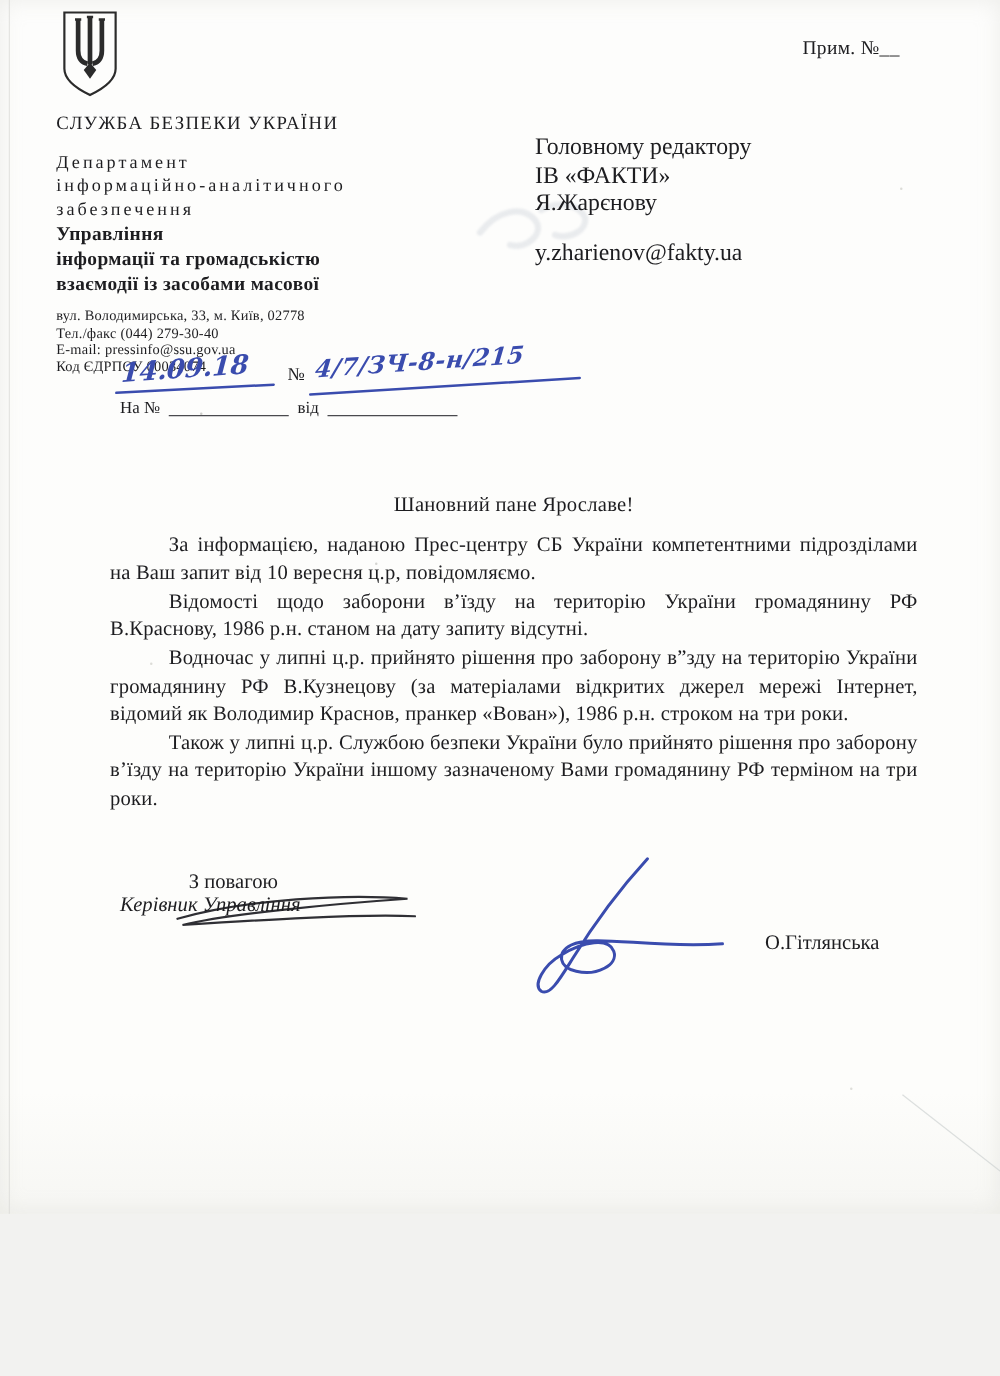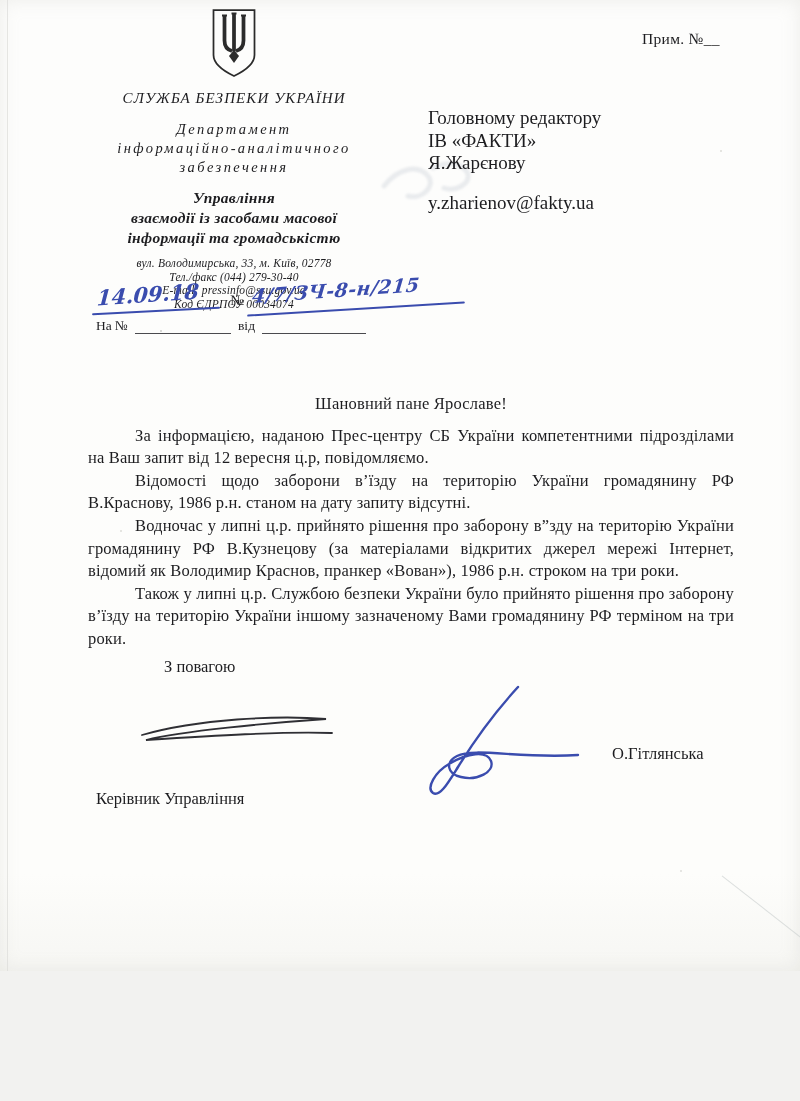--- a/index.html
+++ b/index.html
@@ -48,57 +48,57 @@
                -60px 660px 0 #c4c4bf, 300px 740px 0 #ccccc6, 520px 540px 0 #d2d2cc,
                -40px 200px 0 #cfcfc9, 360px -210px 0 #d5d5cf;
     opacity:.7;
   }
   .scan-smudge{position:absolute;left:378px;top:148px;width:95px;height:62px;opacity:.28;filter:blur(1px);}
 
   
   .copy-number{position:absolute;left:642px;top:30px;font-size:15.5px;letter-spacing:.3px;}
 
   
-  .letterhead{position:absolute;left:45px;top:8px;width:378px;text-align:center;font-style:italic;}
+  .letterhead{position:absolute;left:45px;top:8px;width:378px;}
   .emblem{width:54px;height:70px;display:inline-block;}
   .org-name{margin-top:8px;font-size:15px;letter-spacing:1.1px;}
   .department{margin-top:13px;font-size:14.5px;line-height:19px;letter-spacing:2.4px;}
-  .division{margin-top:11px;font-size:15.5px;line-height:20px;font-weight:bold;letter-spacing:.3px;}
+  .division{font-size:15.5px;line-height:20px;font-weight:bold;letter-spacing:.3px;}
   .contact{margin-top:9px;font-size:11.5px;line-height:13.5px;letter-spacing:.2px;}
 
   
   .handwriting{
     font-family:"DejaVu Serif", serif;
     font-style:italic;font-weight:bold;
     color:var(--ink-blue);
     white-space:nowrap;
   }
   .hw-date{position:absolute;left:97px;top:282px;font-size:21px;transform:rotate(-4deg) skewX(-8deg);}
   .hw-underline-1{position:absolute;left:92px;top:310px;width:128px;height:2px;background:var(--ink-blue);transform:rotate(-3deg);border-radius:2px;}
   .ref-no-label{position:absolute;left:230px;top:292px;font-size:14.5px;}
   .hw-number{position:absolute;left:252px;top:279px;font-size:19px;transform:rotate(-4deg) skewX(-10deg);letter-spacing:.5px;}
   .hw-underline-2{position:absolute;left:247px;top:308px;width:218px;height:2px;background:var(--ink-blue);transform:rotate(-3.5deg);border-radius:2px;}
-  .reply-row{position:absolute;left:96px;top:318px;font-size:13.5px;display:flex;align-items:flex-end;gap:7px;}
+  .reply-row{position:absolute;left:96px;top:318px;font-size:13.5px;display:flex;gap:7px;}
   .blank-line{display:inline-block;height:15px;border-bottom:1px solid #4a4a4e;}
   .blank-line.w1{width:96px;}
   .blank-line.w2{width:104px;}
 
   
   .addressee{position:absolute;left:428px;top:107px;font-size:19px;line-height:22.5px;}
   .addressee .email{margin-top:17px;}
 
   
   .body-block{position:absolute;left:88px;top:393px;width:646px;font-size:16.5px;line-height:22.6px;}
   .salutation{text-align:center;margin-bottom:9px;letter-spacing:.2px;font-family:Liberation Serif, serif;}
   .body-block p{text-align:justify;text-indent:47px;letter-spacing:.15px;}
 
   
-  .valediction{position:absolute;left:151px;top:657px;font-size:16.5px;margin-left:13px;}
+  .valediction{position:absolute;left:151px;top:695px;font-size:16.5px;}
   .flourish{position:absolute;left:128px;top:711px;width:212px;height:34px;}
-  .signer-title{position:absolute;left:96px;top:789px;font-size:16.5px;}
+  .signer-title{position:absolute;left:96px;top:714px;font-size:16.5px;font-style:italic;}
   .signature{position:absolute;left:398px;top:683px;width:188px;height:122px;}
   .signer-name{position:absolute;left:612px;top:744px;font-size:16.5px;}
 </style>
 </head>
 <body>
 
 <div class="paper">
 
   <div class="edge-left"></div>
   <div class="edge-bottom"></div>
@@ -123,22 +123,22 @@
       <path d="M26,15 h10 M64,15 h10 M45,11 h10" stroke="#2b2b2b" stroke-width="4"></path>
     </svg>
     <div class="org-name">СЛУЖБА БЕЗПЕКИ УКРАЇНИ</div>
     <div class="department">
       <div>Департамент</div>
       <div>інформаційно-аналітичного</div>
       <div>забезпечення</div>
     </div>
     <div class="division">
       <div>Управління</div>
+      <div>інформації та громадськістю</div>
       <div>взаємодії із засобами масової</div>
-      <div>інформації та громадськістю</div>
     </div>
     <div class="contact">
       <div>вул.  Володимирська,  33,  м.  Київ,  02778</div>
       <div>Тел./факс  (044)  279-30-40</div>
       <div>E-mail:  pressinfo@ssu.gov.ua</div>
       <div>Код  ЄДРПОУ  00034074</div>
     </div>
   </div>
 
   <div class="handwriting hw-date">14.09.18</div>
@@ -156,21 +156,21 @@
 
   <div class="addressee">
     <div>Головному редактору</div>
     <div>ІВ «ФАКТИ»</div>
     <div>Я.Жарєнову</div>
     <div class="email">y.zharienov@fakty.ua</div>
   </div>
 
   <div class="body-block">
     <div class="salutation">Шановний пане Ярославе!</div>
-    <p>За інформацією, наданою Прес-центру СБ України компетентними підрозділами на Ваш запит від 12 вересня ц.р, повідомляємо.</p>
+    <p>За інформацією, наданою Прес-центру СБ України компетентними підрозділами на Ваш запит від 10 вересня ц.р, повідомляємо.</p>
     <p>Відомості щодо заборони в’їзду на територію України громадянину РФ В.Краснову, 1986 р.н. станом на дату запиту відсутні.</p>
     <p>Водночас у липні ц.р. прийнято рішення про заборону в”зду на територію України громадянину РФ В.Кузнецову (за матеріалами відкритих джерел мережі Інтернет, відомий як Володимир Краснов, пранкер «Вован»), 1986 р.н. строком на три роки.</p>
     <p>Також у липні ц.р. Службою безпеки України було прийнято рішення про заборону в’їзду на територію України іншому зазначеному Вами громадянину РФ терміном на три роки.</p>
   </div>
 
   <div class="valediction">З повагою</div>
   <svg class="flourish" viewBox="0 0 212 34">
     <path d="M14,24 C70,8 150,4 198,8 C140,12 54,20 18,29 C80,25 158,20 204,22" fill="none" stroke="#2f2f34" stroke-width="1.8" stroke-linecap="round"></path>
   </svg>
   <div class="signer-title">Керівник Управління</div>

